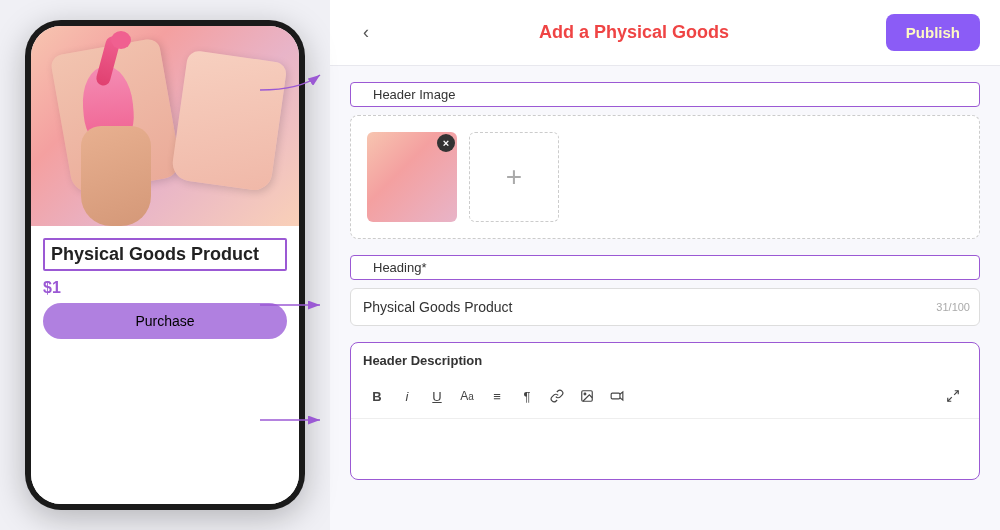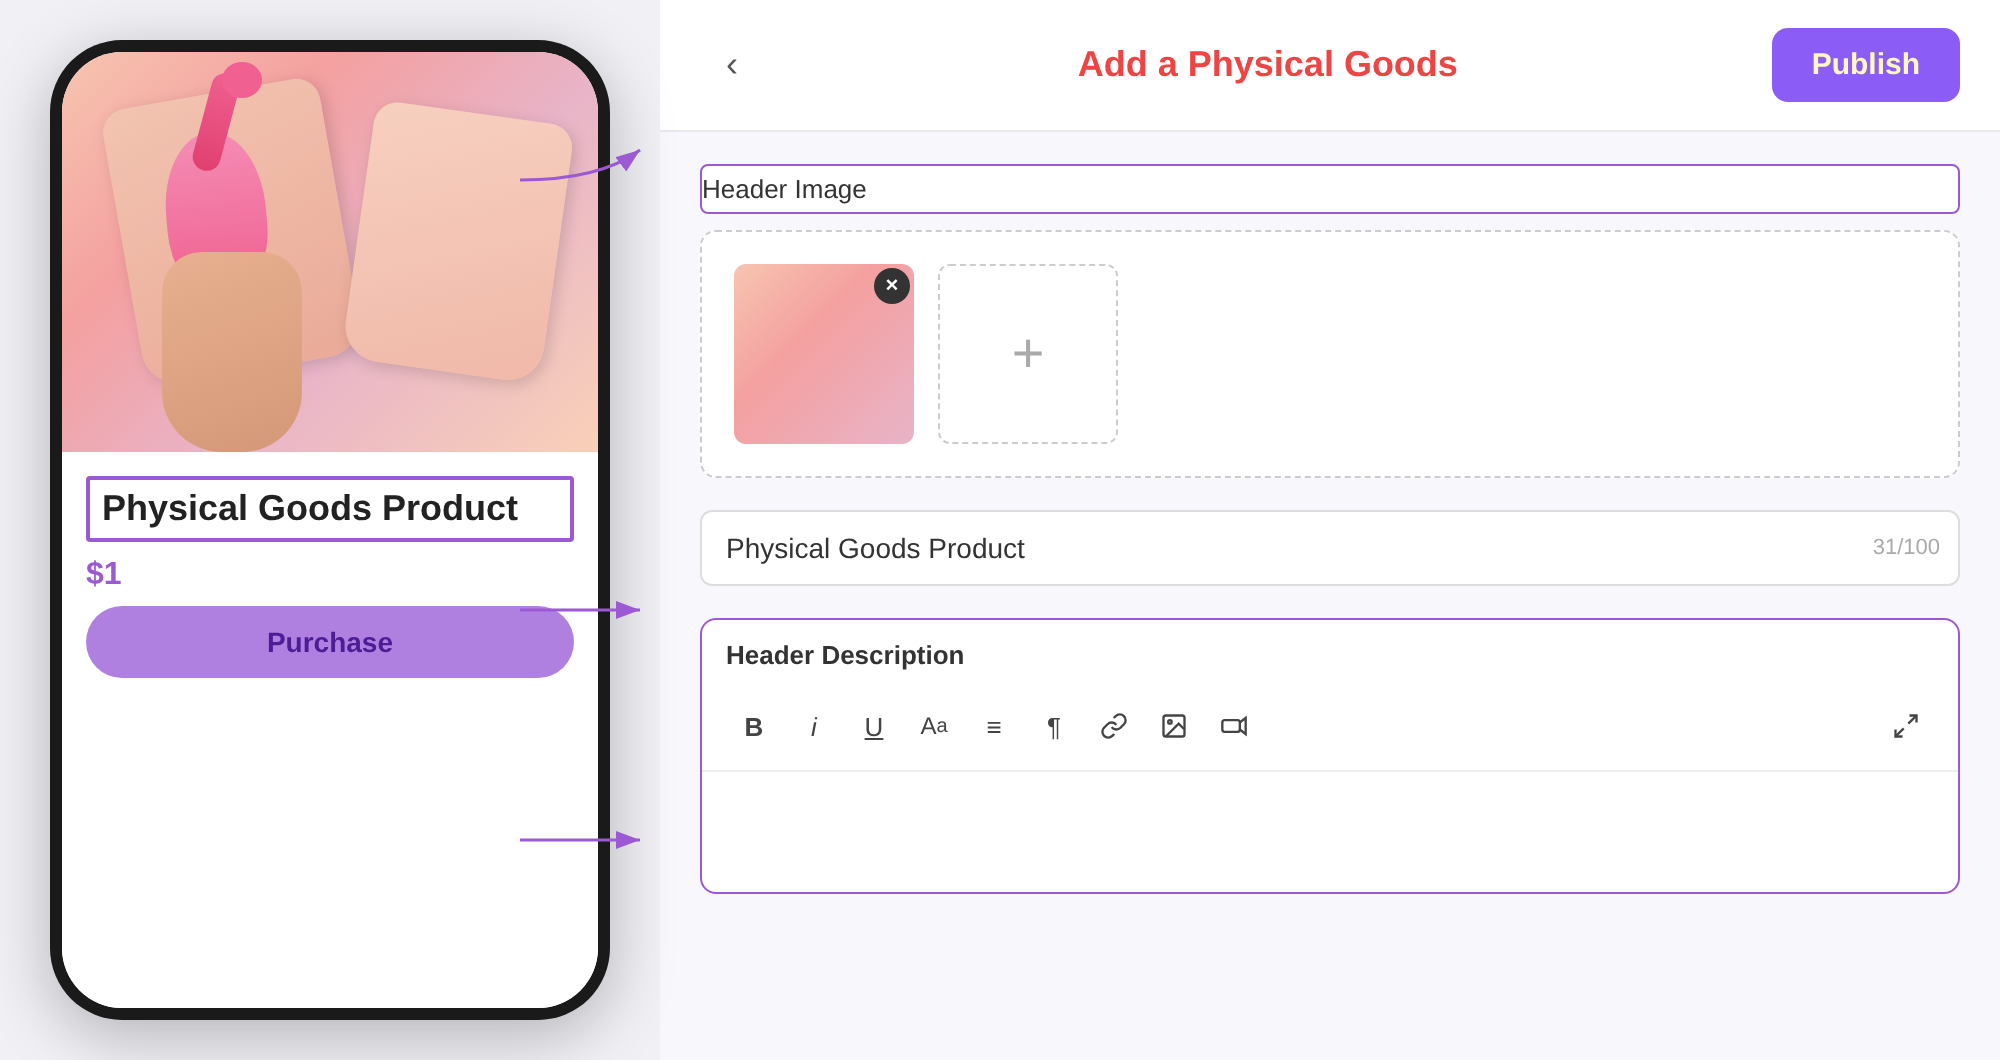--- a/index.html
+++ b/index.html
@@ -159,26 +159,26 @@
       border-radius: 2px;
       margin-bottom: 10px;
     }
 
     .phone-description p { margin-bottom: 4px; }
     .phone-description p:last-child { margin-bottom: 0; }
 
     .phone-purchase-btn {
       width: 100%;
       background: #b080e0;
-      color: #4c1d95;
+      color: #000000;
       border: none;
       border-radius: 20px;
       padding: 10px;
       font-size: 14px;
-      font-weight: 700;
+      font-weight: 400;
       cursor: pointer;
       text-align: center;
     }
 
     
     .right-panel {
       flex: 1;
       background: #f8f8fc;
       display: flex;
       flex-direction: column;
@@ -230,21 +230,21 @@
       gap: 16px;
     }
 
     .section-label {
       display: inline-block;
       background: #fff;
       border: 1.5px solid #9b59d4;
       color: #333;
       font-size: 13px;
       font-weight: 500;
-      padding: 4px 0;
+      padding: 4px 22px;
       border-radius: 4px;
       margin-bottom: 8px;
     }
 
     .image-upload-area {
       background: #fff;
       border: 1.5px dashed #ccc;
       border-radius: 8px;
       padding: 16px;
       display: flex;
@@ -451,20 +451,21 @@
           <div class="image-thumb-inner"></div>
           <div class="remove-btn">×</div>
         </div>
         <div class="add-image-btn">
           <span>+</span>
         </div>
       </div>
     </div>
 
     <div class="form-group">
+      <span class="section-label">Heading*</span>
       <div class="form-input-wrap">
         <input type="text" class="form-input" value="Physical Goods Product" style="">
         <span class="char-count">31/100</span>
       </div>
     </div>
 
     <div class="form-group">
       <div class="editor-container">
         <div class="product-desc-label">Header Description</div>
         <div class="editor-toolbar">

